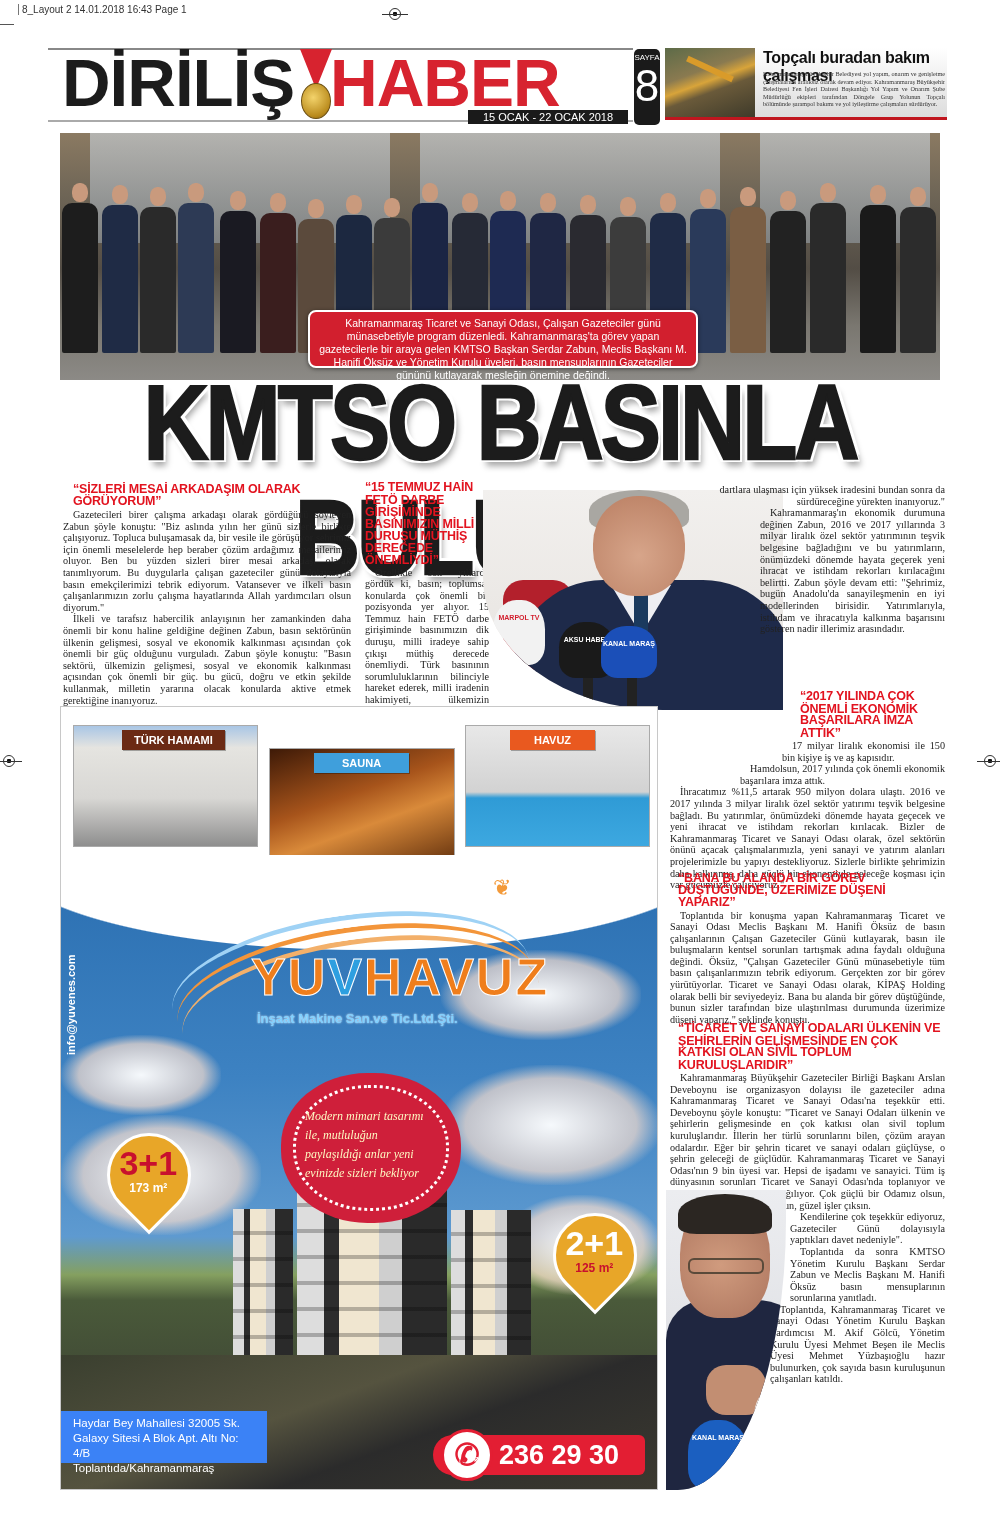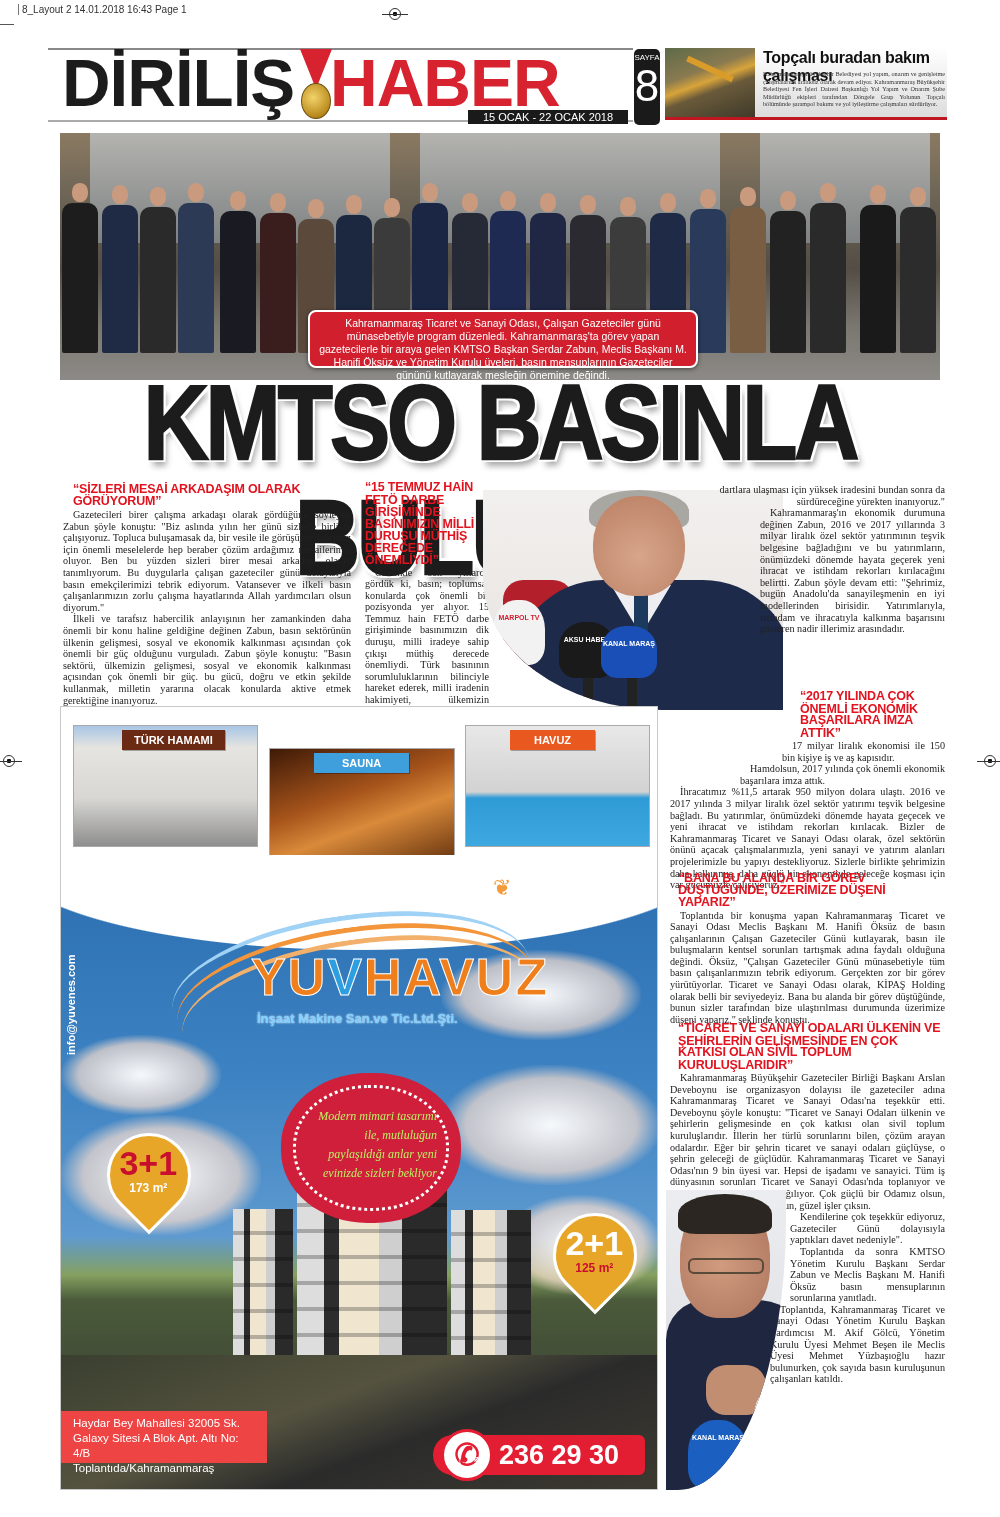--- a/index.html
+++ b/index.html
@@ -92,28 +92,28 @@
   .t3 { left: 384px; background: linear-gradient(#e8e8e8 0%, #d2d2d2 55%, #2f9bd6 60%, #3da8e0 100%); }
   .ad-sky { position: absolute; left: 0; top: 148px; width: 598px; height: 636px; background: radial-gradient(ellipse 120% 30% at 50% 0%, #fff 49.5%, transparent 50%), linear-gradient(#2a6eb0 0%, #3d82c2 35%, #5e9ad0 60%, #85a060 66%, #4a5a3a 70%, #33342f 100%); }
   .cloud { position: absolute; background: radial-gradient(ellipse at 50% 50%, rgba(255,255,255,.95), rgba(246,220,205,.7) 55%, transparent 72%); }
   .swoosh { position: absolute; border-top: 5px solid; border-radius: 50%; }
   .ad-email { position: absolute; left: 4px; top: 200px; transform: rotate(-90deg); transform-origin: left top; color: #fff; font: bold 11px "Liberation Sans", sans-serif; white-space: nowrap; }
   .ad-logo { position: absolute; left: 190px; top: 240px; font: 900 52px "Liberation Sans", sans-serif; letter-spacing: 2px; -webkit-text-stroke: 1px #fff; }
   .ad-logo .o { color: #ef7e1c; } .ad-logo .b { color: #2d9fe0; }
   .ad-sub { position: absolute; left: 196px; top: 302px; color: #7fd0ff; font: bold 13px "Liberation Sans", sans-serif; text-shadow: 0 0 2px #fff; }
   .badge { position: absolute; left: 220px; top: 364px; width: 180px; height: 150px; background: #cf1f3a; border-radius: 48%; }
   .badge-ring { position: absolute; inset: 12px; border: 3px dotted #fff; border-radius: 48%; }
-  .badge-text { position: absolute; left: 24px; right: 24px; top: 34px; color: #bef264; font: italic 12px "Liberation Serif", serif; text-align: right; line-height: 19px; }
+  .badge-text { position: absolute; left: 24px; right: 24px; top: 34px; color: #fef9c3; font: italic 12px "Liberation Serif", serif; text-align: left; line-height: 19px; }
   .pin { position: absolute; width: 84px; height: 84px; border-radius: 50% 50% 50% 0; transform: rotate(-45deg); background: #e8a628; border: 3px solid #fff; }
   .pin-inner { position: absolute; transform: rotate(45deg); text-align: center; width: 84px; }
   .pin-big { font: 900 34px "Liberation Sans", sans-serif; line-height: 36px; }
   .pin-small { font: bold 12px "Liberation Sans", sans-serif; }
   .building { position: absolute; background: linear-gradient(90deg, #ddd 0 18%, #2d2d2d 18% 28%, #f0e6d0 28% 55%, #cfcfcf 55% 70%, #2a2a2a 70% 100%); }
   .building::after { content: ""; position: absolute; inset: 0; background: repeating-linear-gradient(#0000 0 22px, rgba(0,0,0,.25) 22px 26px); }
-  .ad-address { position: absolute; left: 0; top: 704px; width: 206px; height: 52px; background: #ef4444; color: #fff; font: 11.5px "Liberation Sans", sans-serif; line-height: 15px; padding: 5px 12px; }
+  .ad-address { position: absolute; left: 0; top: 704px; width: 206px; height: 52px; background: #3b82f6; color: #fff; font: 11.5px "Liberation Sans", sans-serif; line-height: 15px; padding: 5px 12px; }
   .ad-phone { position: absolute; left: 372px; top: 728px; width: 212px; height: 40px; background: #e31e33; border-radius: 20px 6px 6px 20px; color: #fff; font: 900 27px "Liberation Sans", sans-serif; line-height: 40px; padding-left: 66px; }
   .phone-icon { position: absolute; left: 8px; top: -6px; width: 52px; height: 52px; border-radius: 50%; background: #fff; border: 3px solid #e31e33; color: #e31e33; font-size: 30px; line-height: 46px; text-align: center; }
   .phone-code { position: absolute; left: 32px; top: 18px; font: bold 8px "Liberation Sans", sans-serif; color: #fff; transform: rotate(45deg); }
 </style>
 </head>
 <body>
 
 <div class="slug">8_Layout 2  14.01.2018  16:43  Page 1</div>
 <div class="reg" style="left:389px; top:8px;"></div>
 <div class="reg" style="left:3px; top:755px;"></div>

